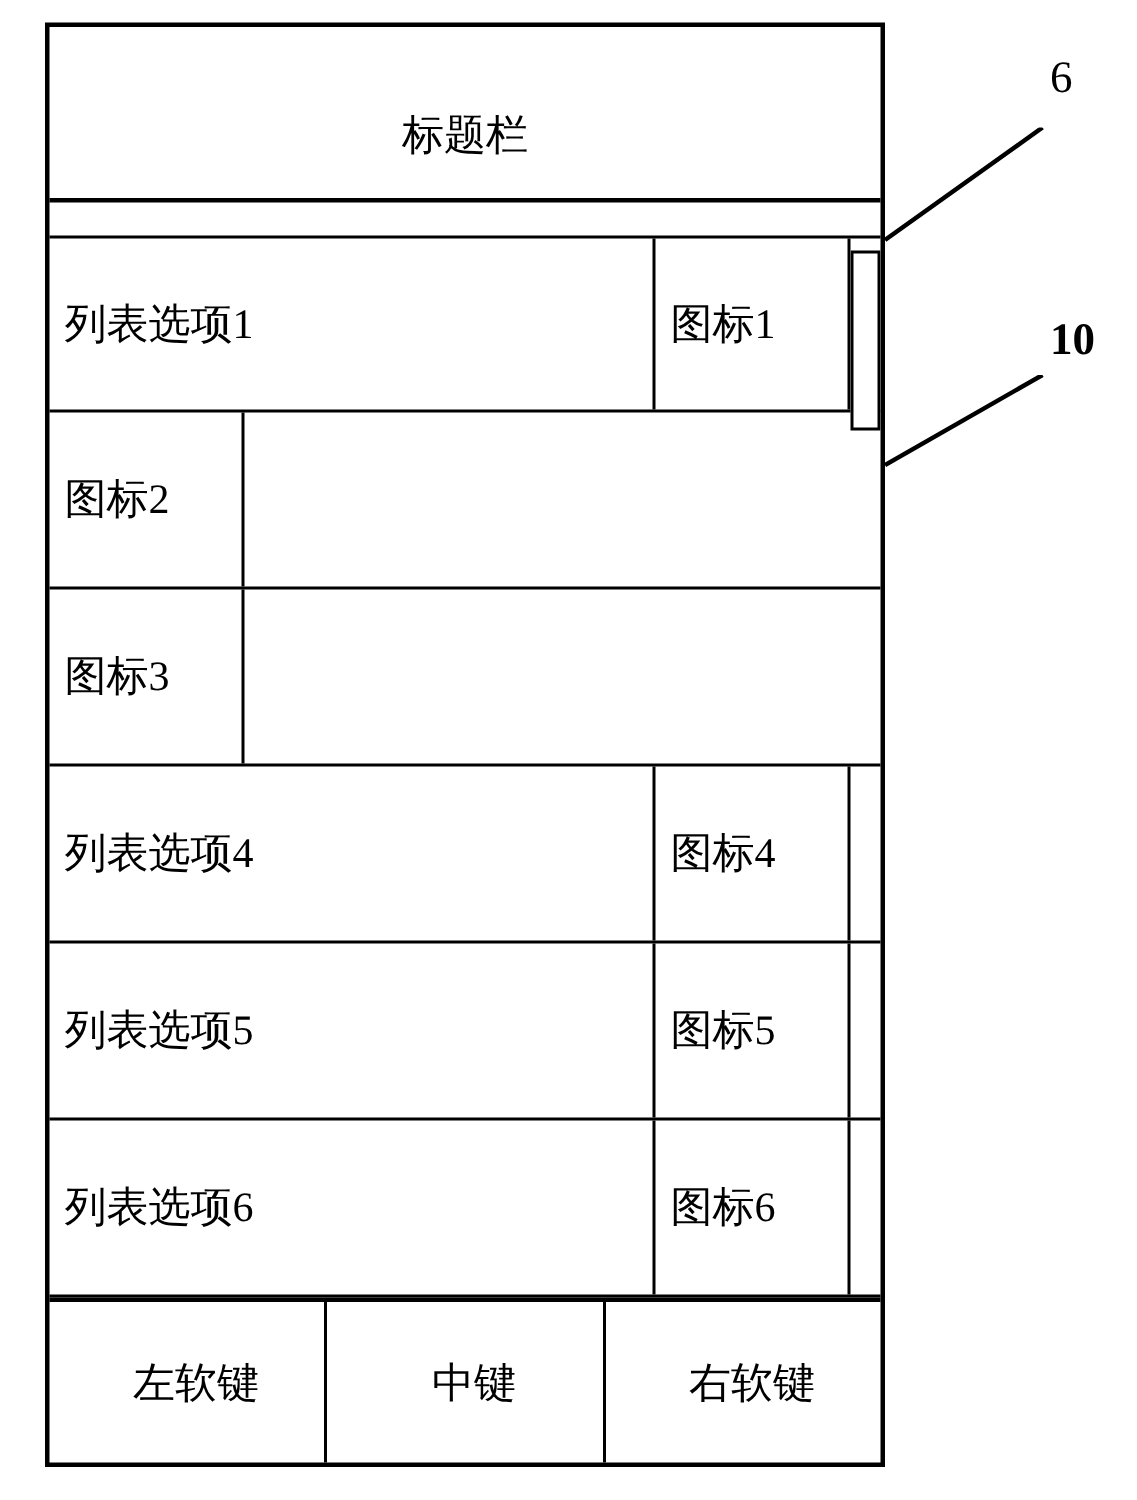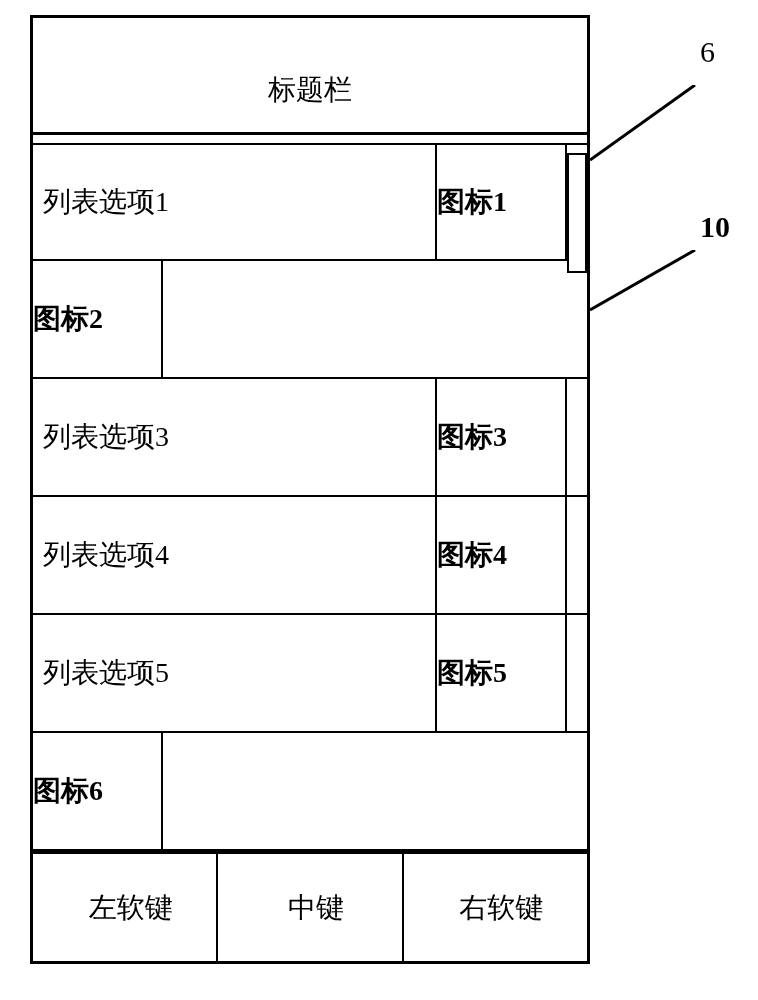--- a/index.html
+++ b/index.html
@@ -34,41 +34,41 @@
     .list-area {
       position: relative;
     }
     .list-item {
       display: flex;
       height: 118px;
       border-bottom: 2px solid #000;
       align-items: center;
     }
     .list-item:first-child {
-      margin-top: 8px;
+      margin-top: 22px;
       border-top: 2px solid #000;
       text-align: right;
     }
     .list-label {
       flex: 1;
       padding-left: 10px;
       font-size: 28px;
       border-right: 2px solid #000;
       height: 100%;
       display: flex;
       align-items: center;
     }
     .list-icon {
       width: 130px;
+      padding-left: 10px;
       font-size: 28px;
       height: 100%;
       display: flex;
       align-items: center;
       border-right: 2px solid #000;
-      font-weight: bold;
     }
     .scrollbar-area {
       width: 20px;
     }
     .scrollbar-thumb {
       position: absolute;
       right: 0;
       top: 10px;
       width: 20px;
       height: 120px;
@@ -134,35 +134,35 @@
     <div class="list-item">
       <div class="list-label">列表选项1</div>
       <div class="list-icon">图标1</div>
       <div class="scrollbar-area"></div>
     </div>
     <div class="list-item">
       <div class="list-icon">图标2</div>
       <div class="scrollbar-area"></div>
     </div>
     <div class="list-item">
-      <div class="list-label">列表选项3</div>
       <div class="list-icon">图标3</div>
       <div class="scrollbar-area"></div>
     </div>
     <div class="list-item">
       <div class="list-label">列表选项4</div>
       <div class="list-icon">图标4</div>
       <div class="scrollbar-area"></div>
     </div>
     <div class="list-item">
       <div class="list-label">列表选项5</div>
       <div class="list-icon">图标5</div>
       <div class="scrollbar-area"></div>
     </div>
     <div class="list-item">
+      <div class="list-label">列表选项6</div>
       <div class="list-icon">图标6</div>
       <div class="scrollbar-area"></div>
     </div>
 
     <div class="scrollbar-thumb"></div>
   </div>
 
   <div class="softkey-bar">
     <div class="softkey">
       <span>左软键</span>

